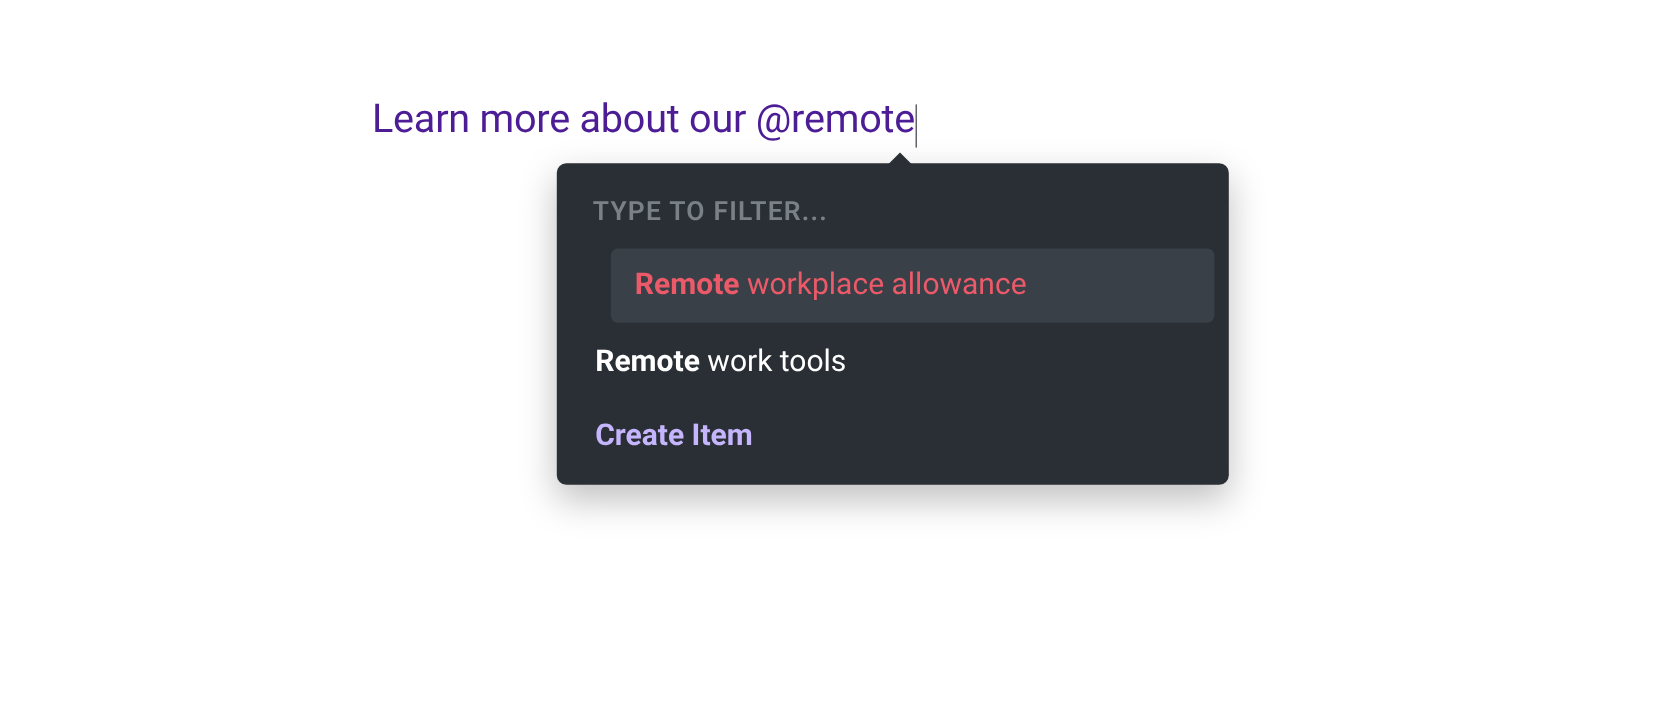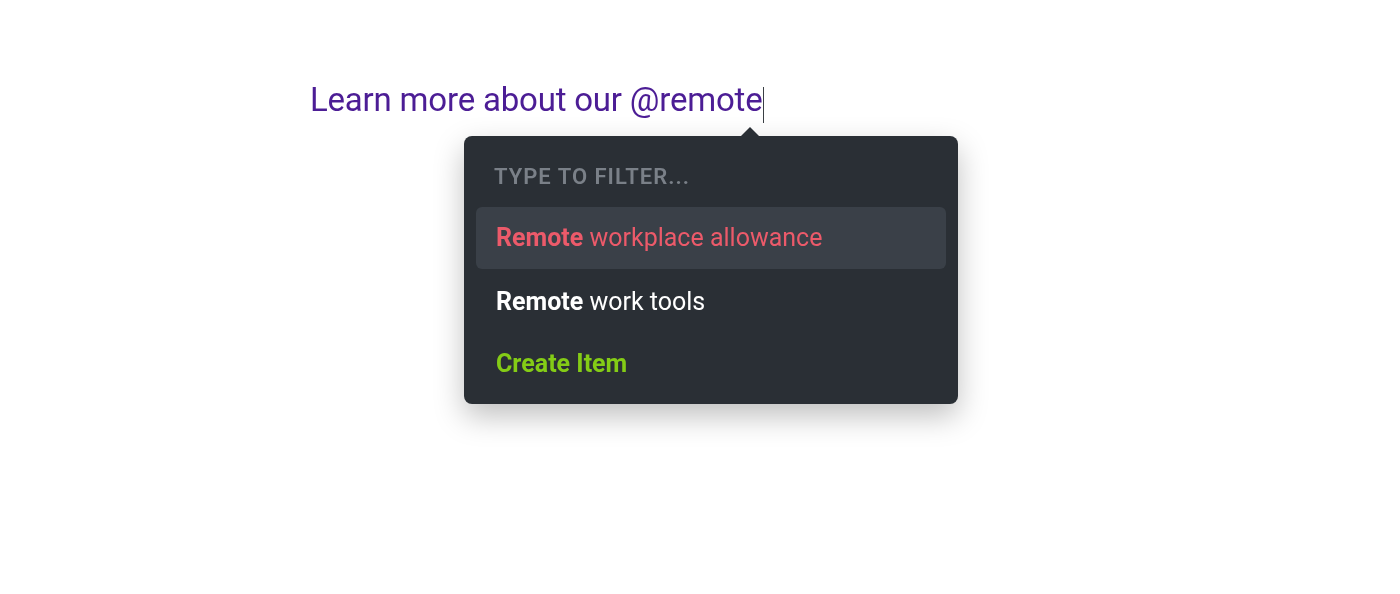--- a/index.html
+++ b/index.html
@@ -44,21 +44,21 @@
       border-left: 10px solid transparent;
       border-right: 10px solid transparent;
       border-bottom: 10px solid #2a2f35;
       position: absolute;
       top: -9px;
       left: 276px;
     }
     .popover {
       background: #2a2f35;
       border-radius: 8px;
-      width: 494px;
+      width: 560px;
       padding: 14px 12px 16px 12px;
       box-shadow: 0 12px 30px rgba(0,0,0,0.25);
     }
     .filter-header {
       color: #7a8088;
       font-size: 22px;
       font-weight: 600;
       letter-spacing: 1px;
       padding: 14px 18px 18px 18px;
     }
@@ -67,34 +67,35 @@
       font-size: 25px;
       color: #ffffff;
       border-radius: 6px;
       cursor: pointer;
       line-height: 1.35;
       margin-bottom: 2px;
     }
     .suggestion.selected {
       background: #3a4048;
       color: #ec5a6a;
+      margin-left: 33px;
     }
     .suggestion .match {
       font-weight: 700;
     }
     .suggestion .rest {
       font-weight: 400;
     }
     .suggestion.selected .rest {
       color: #ec5a6a;
     }
     .create-item {
       padding: 14px 20px 10px 20px;
       font-size: 25px;
-      color: #84cc16;
+      color: #c4b5fd;
       font-weight: 700;
       cursor: pointer;
     }
   </style>
 </head>
 <body>
 
 <div class="editor-line">
   <span>Learn more about our </span><span>@remote</span><span class="cursor"></span>
 </div>

